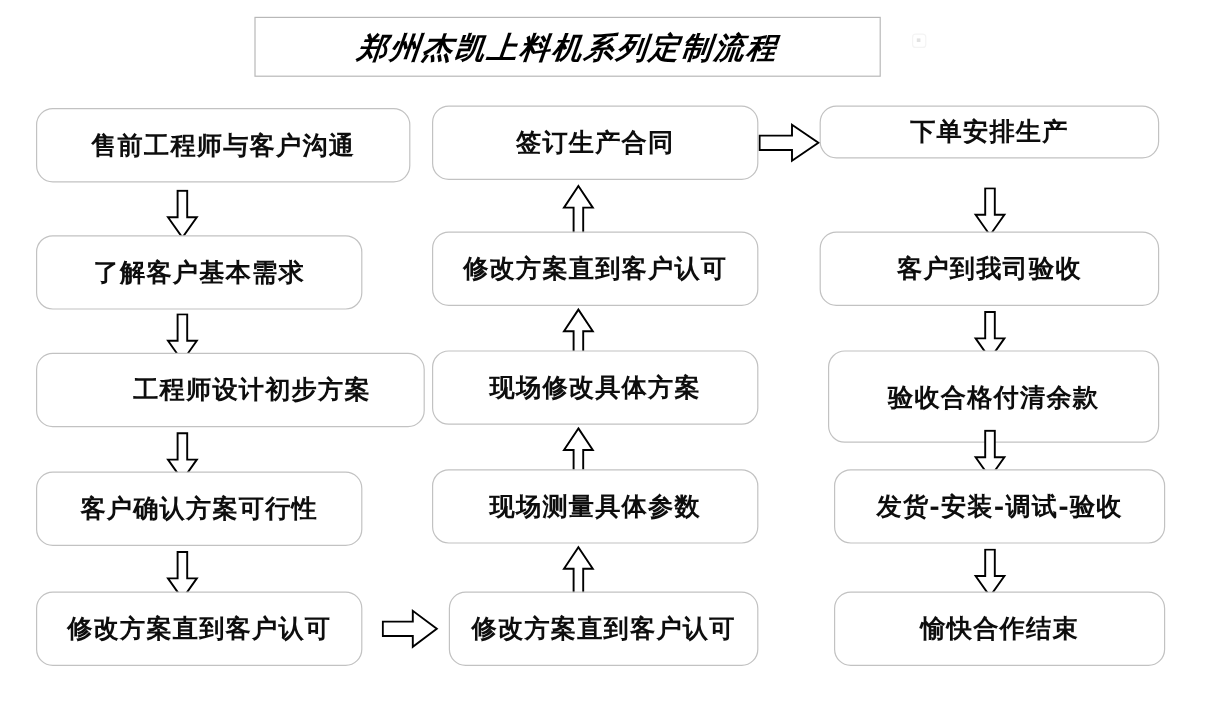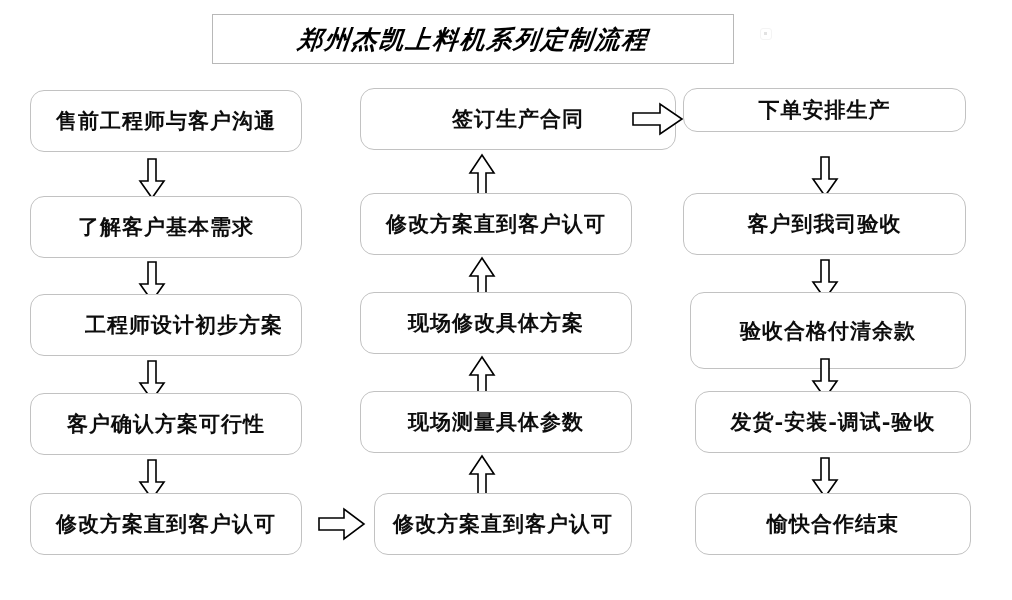--- a/index.html
+++ b/index.html
@@ -95,41 +95,41 @@
 </head>
 <body>
 
 <div id="canvas">
 
   <div class="title-box">
     <span class="title-text">郑州杰凯上料机系列定制流程</span>
   </div>
   <div class="speck"></div>
 
-  <div class="node" style="left:30px; top:90px; width:272px; height:62px;">
+  <div class="node" style="left:30px; top:90px; width:312px; height:62px;">
     <span class="node-label">售前工程师与客户沟通</span>
   </div>
 
   <div class="arrow" style="left:137px; top:158px;">
     <svg width="30" height="42" viewBox="0 0 30 42">
       <path d="M11 1 L19 1 L19 23 L27 23 L15 40 L3 23 L11 23 Z" fill="#ffffff" stroke="#000000" stroke-width="1.6" stroke-linejoin="miter"></path>
     </svg>
   </div>
 
   <div class="node" style="left:30px; top:196px; width:272px; height:62px;">
     <span class="node-label">了解客户基本需求</span>
   </div>
 
   <div class="arrow" style="left:137px; top:261px;">
     <svg width="30" height="42" viewBox="0 0 30 42">
       <path d="M11 1 L19 1 L19 23 L27 23 L15 40 L3 23 L11 23 Z" fill="#ffffff" stroke="#000000" stroke-width="1.6" stroke-linejoin="miter"></path>
     </svg>
   </div>
 
-  <div class="node" style="left:30px; top:294px; width:272px; height:62px;padding-left:36px;">
+  <div class="node" style="left:30px; top:294px; width:324px; height:62px;padding-left:36px;">
     <span class="node-label">工程师设计初步方案</span>
   </div>
 
   <div class="arrow" style="left:137px; top:360px;">
     <svg width="30" height="42" viewBox="0 0 30 42">
       <path d="M11 1 L19 1 L19 23 L27 23 L15 40 L3 23 L11 23 Z" fill="#ffffff" stroke="#000000" stroke-width="1.6" stroke-linejoin="miter"></path>
     </svg>
   </div>
 
   <div class="node" style="left:30px; top:393px; width:272px; height:62px;">
@@ -145,21 +145,21 @@
   <div class="node" style="left:30px; top:493px; width:272px; height:62px;">
     <span class="node-label">修改方案直到客户认可</span>
   </div>
 
   <div class="arrow" style="left:318px; top:506px;">
     <svg width="48" height="36" viewBox="0 0 48 36">
       <path d="M1 12 L26 12 L26 3 L46 18 L26 33 L26 24 L1 24 Z" fill="#ffffff" stroke="#000000" stroke-width="1.6" stroke-linejoin="miter"></path>
     </svg>
   </div>
 
-  <div class="node" style="left:360px; top:88px; width:316px; height:62px;">
+  <div class="node" style="left:360px; top:88px; width:272px; height:62px;">
     <span class="node-label">签订生产合同</span>
   </div>
 
   <div class="arrow" style="left:632px; top:101px;">
     <svg width="52" height="36" viewBox="0 0 52 36">
       <path d="M1 12 L28 12 L28 3 L50 18 L28 33 L28 24 L1 24 Z" fill="#ffffff" stroke="#000000" stroke-width="1.6" stroke-linejoin="miter"></path>
     </svg>
   </div>
 
   <div class="arrow" style="left:467px; top:153px;">

